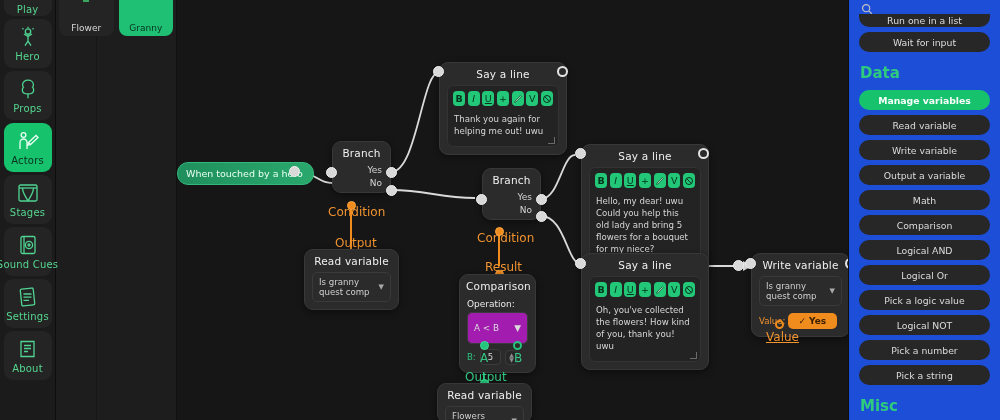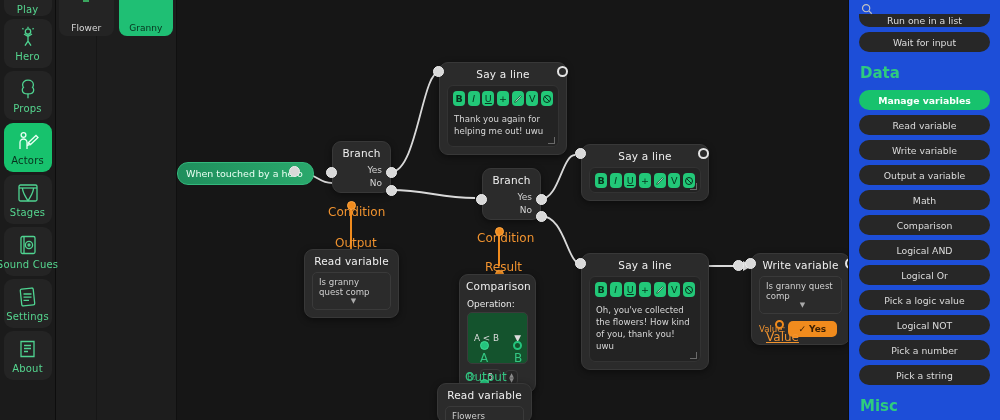--- a/index.html
+++ b/index.html
@@ -102,28 +102,28 @@
   .say-text {
     font-size: 8.6px; color: #d7d7d7; line-height: 12px;
     padding: 3px 6px 9px 6px;
   }
   .resize-grip { position: absolute; right: 3px; bottom: 2px; width: 7px; height: 7px;
     border-right: 1.5px solid #6a6a6a; border-bottom: 1.5px solid #6a6a6a; transform: skewX(-0deg);}
 
   .var-select {
     background: #2b2b2b; border-radius: 5px; font-size: 8.6px; color: #cfcfcf;
     padding: 4px 6px; display:flex; align-items:center; justify-content:space-between;
-    border: 1px solid #3a3a3a; cursor: pointer; flex-direction: column;
+    border: 1px solid #3a3a3a; cursor: pointer;
   }
   .var-select .chev { font-size: 7px; color: #aaa; margin-left: 4px; }
 
   .field-label { font-size: 9px; color: #e9e9e9; margin: 2px 0 3px; }
   .op-select {
-    background: #14532d; border: 1px solid #3b3b3b; border-radius: 5px;
-    font-size: 8.8px; color: #dcdcdc; padding: 20px 6px;
+    background: #a21caf; border: 1px solid #3b3b3b; border-radius: 5px;
+    font-size: 8.8px; color: #dcdcdc; padding: 10px 6px;
     display: flex; align-items: center; justify-content: space-between; cursor: pointer;
   }
   .ab-row { display: flex; align-items: center; gap: 4px; margin-top: 5px; }
   .ab-key { font-size: 8.5px; color: #2ec47f; }
   .ab-val {
     background: #272727; border: 1px solid #3b3b3b; border-radius: 4px;
     font-size: 8.5px; color: #d7d7d7; padding: 2px 7px;
   }
   .stepper {
     background: #272727; border: 1px solid #3b3b3b; border-radius: 4px;
@@ -394,20 +394,21 @@
                 </svg>
               </div>
             <div class="rtb-btn">V</div>
             <div class="rtb-btn">
                 <svg width="10" height="10" viewBox="0 0 12 12">
                   <circle cx="6" cy="6" r="4.2" fill="none" stroke="#06331d" stroke-width="1.2"></circle>
                   <path d="M3.2 3.2l5.6 5.6" stroke="#06331d" stroke-width="1.2"></path>
                 </svg>
               </div>
           </div>
+          <div class="say-text">Hello, my dear! uwu Could you help this old lady and bring 5 flowers for a bouquet for my niece?</div>
           <div class="resize-grip"></div>
         </div>
       </div>
     </div>
     <div class="port" style="left:398px; top:148px;"></div>
     <div class="port hollow" style="left:521px; top:148px;"></div>
 
     <div class="node" style="left:404px; top:253px; width:128px;">
       <div class="node-head">Say a line</div>
       <div class="node-body">

